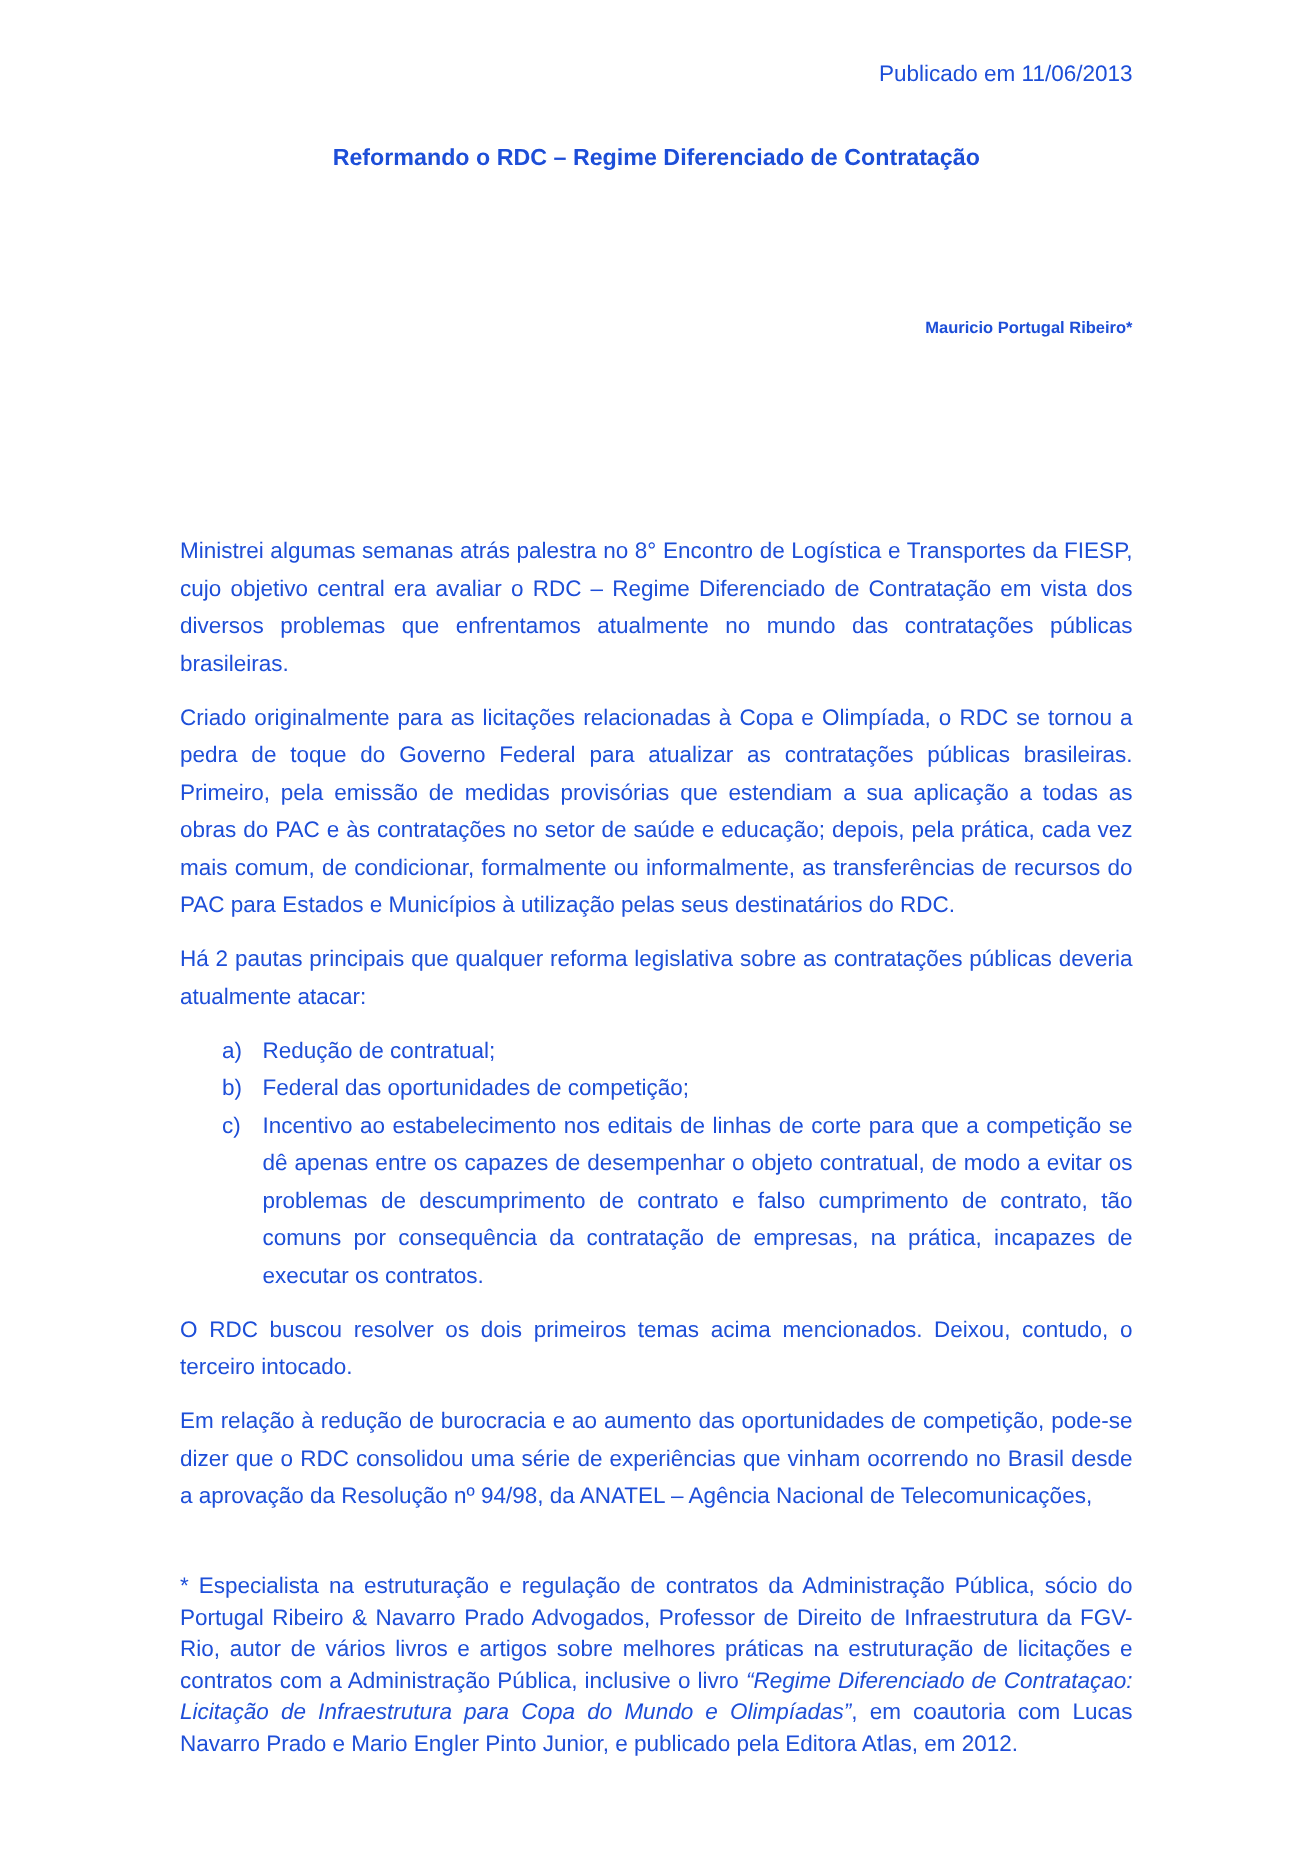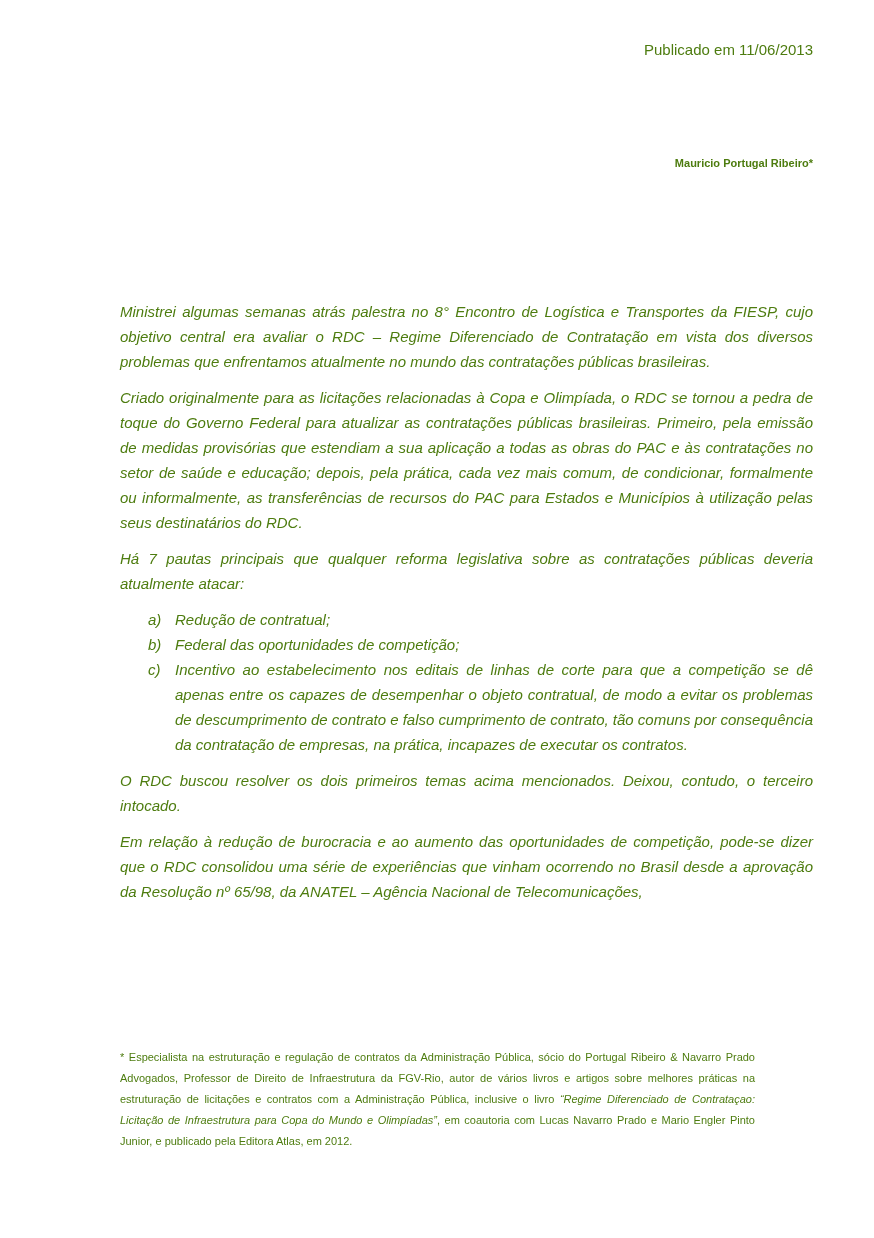--- a/index.html
+++ b/index.html
@@ -6,23 +6,23 @@
     margin: 0;
     padding: 0;
     background: #ffffff;
   }
   .page {
     position: relative;
     width: 874px;
     height: 1238px;
     background: #ffffff;
     font-family: "Liberation Sans", "DejaVu Sans", sans-serif;
-    color: #4d7c0f;
+    color: #1d4ed8;
     box-sizing: border-box;
-    padding: 0 61px 0 120px;
+    padding: 0 119px 0 120px;
     overflow: hidden;
   }
   .pub-date {
     padding-top: 40px;
     text-align: right;
     font-size: 15px;
     line-height: 20px;
   }
   .doc-title {
     margin-top: 36px;
@@ -33,21 +33,20 @@
   }
   .author {
     margin-top: 93px;
     text-align: right;
     font-weight: bold;
     font-size: 11px;
     line-height: 20px;
   }
   .body-text {
     margin-top: 126px;
-    font-style: italic;
   }
   .para {
     margin: 0 0 11px 0;
     font-size: 15px;
     line-height: 25px;
     text-align: justify;
   }
   .list {
     margin: 0 0 11px 0;
   }
@@ -63,65 +62,66 @@
   }
   .list-text {
     flex: 1;
     text-align: justify;
   }
   .footnote {
     position: absolute;
     left: 120px;
     right: 119px;
     top: 1047px;
-    font-size: 11px;
+    font-size: 15px;
     line-height: 21px;
     text-align: justify;
   }
   .footnote .italic {
     font-style: italic;
   }
 </style>
 </head>
 <body>
 
 <div class="page">
 
   <div class="pub-date">Publicado em 11/06/2013</div>
 
+  <div class="doc-title">Reformando o RDC – Regime Diferenciado de Contratação</div>
 
   <div class="author">Mauricio Portugal Ribeiro*</div>
 
   <div class="body-text">
 
     <p class="para">Ministrei algumas semanas atrás palestra no 8° Encontro de Logística e Transportes da FIESP, cujo objetivo central era avaliar o RDC – Regime Diferenciado de Contratação em vista dos diversos problemas que enfrentamos atualmente no mundo das contratações públicas brasileiras.</p>
 
     <p class="para">Criado originalmente para as licitações relacionadas à Copa e Olimpíada, o RDC se tornou a pedra de toque do Governo Federal para atualizar as contratações públicas brasileiras. Primeiro, pela emissão de medidas provisórias que estendiam a sua aplicação a todas as obras do PAC e às contratações no setor de saúde e educação; depois, pela prática, cada vez mais comum, de condicionar, formalmente ou informalmente, as transferências de recursos do PAC para Estados e Municípios à utilização pelas seus destinatários do RDC.</p>
 
 
-    <p class="para">Há 7 pautas principais que qualquer reforma legislativa sobre as contratações públicas deveria atualmente atacar:</p>
+    <p class="para">Há 2 pautas principais que qualquer reforma legislativa sobre as contratações públicas deveria atualmente atacar:</p>
 
     <div class="list">
       <div class="list-item">
         <span class="list-marker">a)</span>
         <span class="list-text">Redução de contratual;</span>
       </div>
       <div class="list-item">
         <span class="list-marker">b)</span>
         <span class="list-text">Federal das oportunidades de competição;</span>
       </div>
       <div class="list-item">
         <span class="list-marker">c)</span>
         <span class="list-text">Incentivo ao estabelecimento nos editais de linhas de corte para que a competição se dê apenas entre os capazes de desempenhar o objeto contratual, de modo a evitar os problemas de descumprimento de contrato e falso cumprimento de contrato, tão comuns por consequência da contratação de empresas, na prática, incapazes de executar os contratos.</span>
       </div>
     </div>
 
     <p class="para">O RDC buscou resolver os dois primeiros temas acima mencionados. Deixou, contudo, o terceiro intocado.</p>
 
-    <p class="para">Em relação à redução de burocracia e ao aumento das oportunidades de competição, pode-se dizer que o RDC consolidou uma série de experiências que vinham ocorrendo no Brasil desde a aprovação da Resolução nº 65/98, da ANATEL – Agência Nacional de Telecomunicações,</p>
+    <p class="para">Em relação à redução de burocracia e ao aumento das oportunidades de competição, pode-se dizer que o RDC consolidou uma série de experiências que vinham ocorrendo no Brasil desde a aprovação da Resolução nº 94/98, da ANATEL – Agência Nacional de Telecomunicações,</p>
 
   </div>
 
   <div class="footnote">
     <span>* Especialista na estruturação e regulação de contratos da Administração Pública, sócio do Portugal Ribeiro &amp; Navarro Prado Advogados, Professor de Direito de Infraestrutura da FGV-Rio, autor de vários livros e artigos sobre melhores práticas na estruturação de licitações e contratos com a Administração Pública, inclusive o livro </span><span class="italic">“Regime Diferenciado de Contrataçao: Licitação de Infraestrutura para Copa do Mundo e Olimpíadas”</span><span>, em coautoria com Lucas Navarro Prado e Mario Engler Pinto Junior, e publicado pela Editora Atlas, em 2012.</span>
   </div>
 
 </div>
 
 </body></html>

